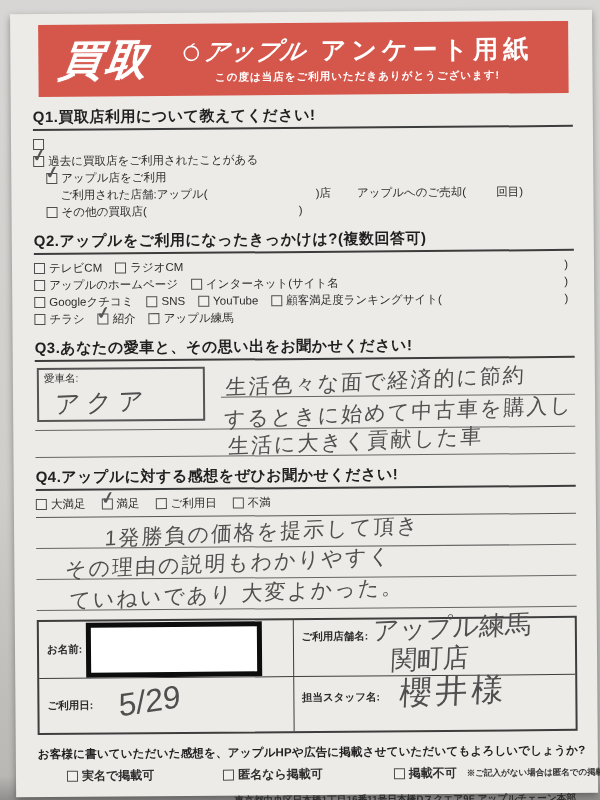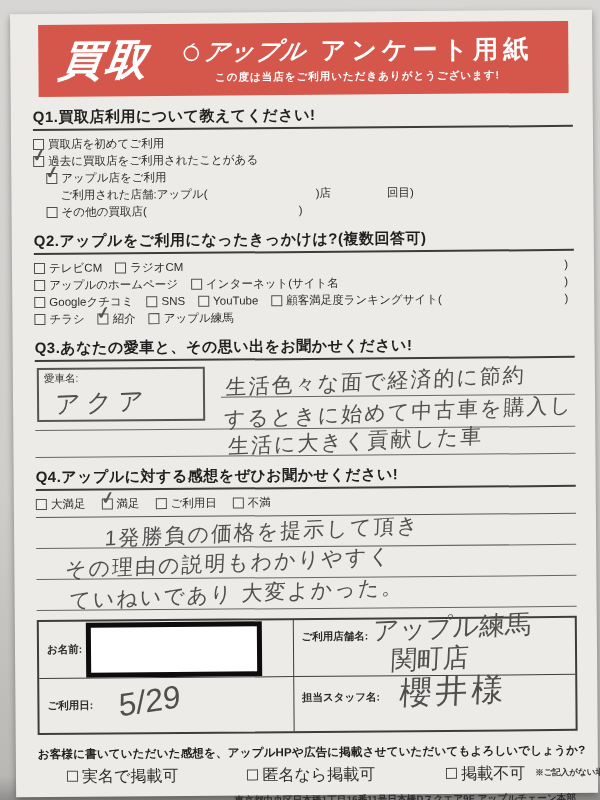--- a/index.html
+++ b/index.html
@@ -53,21 +53,21 @@
   .c-staff{height:54px;padding:10px 0 0 8px;}
   .cell-label{font-size:10.5px;font-weight:bold;color:#2b2b2b;white-space:nowrap;}
   .redaction{width:166px;height:45px;background:#fff;border:5px solid #0d0d0d;margin-left:4px;flex:none;}
   .store-hw{position:absolute;left:78px;top:-6px;font-size:26px;z-index:2;}
   .store-hw2{position:absolute;left:96px;top:24px;font-size:26px;z-index:2;}
   .date-hw{font-size:32px;margin-left:26px;transform:rotate(-8deg) skewX(-6deg);}
   .staff-hw{position:absolute;left:104px;top:-4px;font-size:32px;letter-spacing:4px;}
   
   .consent-q{margin-top:12px;font-size:11.5px;font-weight:bold;color:#1f1f1f;letter-spacing:.2px;white-space:nowrap;}
   .consent-row{display:flex;align-items:center;margin-top:6px;}
-  .consent-row .opt{font-weight:normal;font-size:16px;margin-right:0;padding-left:29px;}
+  .consent-row .opt{font-weight:bold;font-size:12px;margin-right:0;padding-left:29px;}
   .cgap1{width:40px;} .cgap2{width:42px;}
   .note{font-size:8.5px;color:#333;margin-left:10px;white-space:nowrap;font-weight:bold;}
   .address{margin-top:11px;font-size:9.5px;font-weight:bold;color:#2d2d2d;text-align:right;padding-right:2px;letter-spacing:.2px;white-space:nowrap;}
 </style>
 </head>
 <body>
 
 <div class="photo">
   <div class="paper">
 
@@ -86,35 +86,35 @@
         </div>
         <div class="subtitle">この度は当店をご利用いただきありがとうございます!</div>
       </div>
     </div>
 
     <div class="content">
 
       <h2 class="qhead">Q1.買取店利用について教えてください!</h2>
       <div class="opt">
         <span class="cb"></span>
-        <span>買取店を初めてご利用</span>
       </div>
       <div class="opt checked">
         <span class="cb"></span>
         <span>過去に買取店をご利用されたことがある</span>
       </div>
       <div class="opt checked indent1">
         <span class="cb"></span>
         <span>アップル店をご利用</span>
       </div>
       <div class="plain indent2">
         <span>ご利用された店舗:アップル(</span>
         <span class="gap g110"></span>
         <span>)店</span>
         <span class="gap g26"></span>
+        <span>アップルへのご売却(</span>
         <span class="gap g30"></span>
         <span>回目)</span>
       </div>
       <div class="opt indent1">
         <span class="cb"></span>
         <span>その他の買取店(</span>
         <span class="gap g150"></span>
         <span>)</span>
       </div>
 

